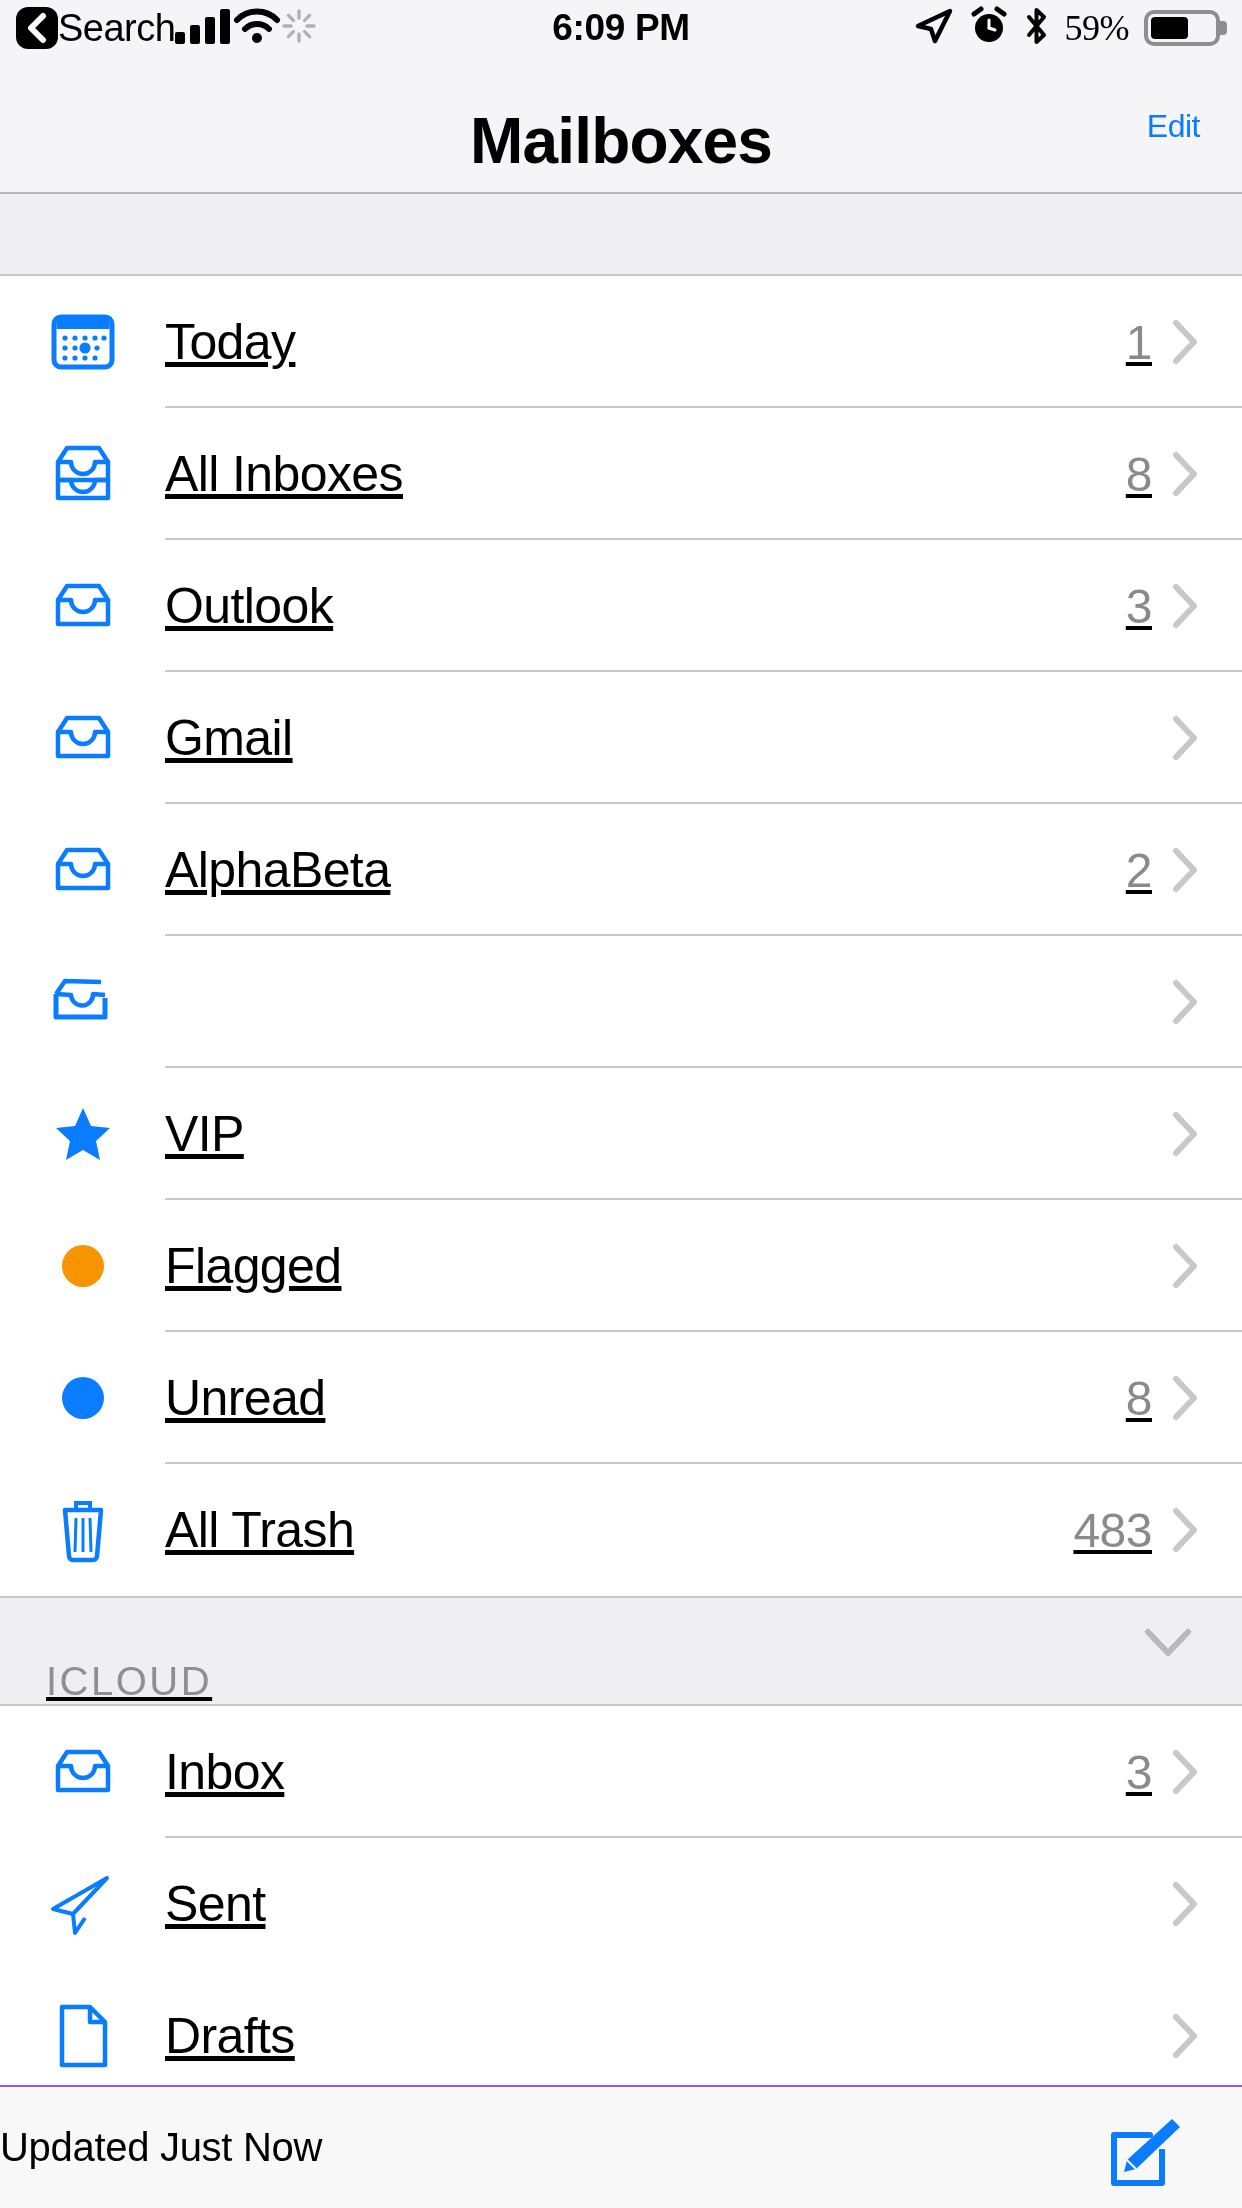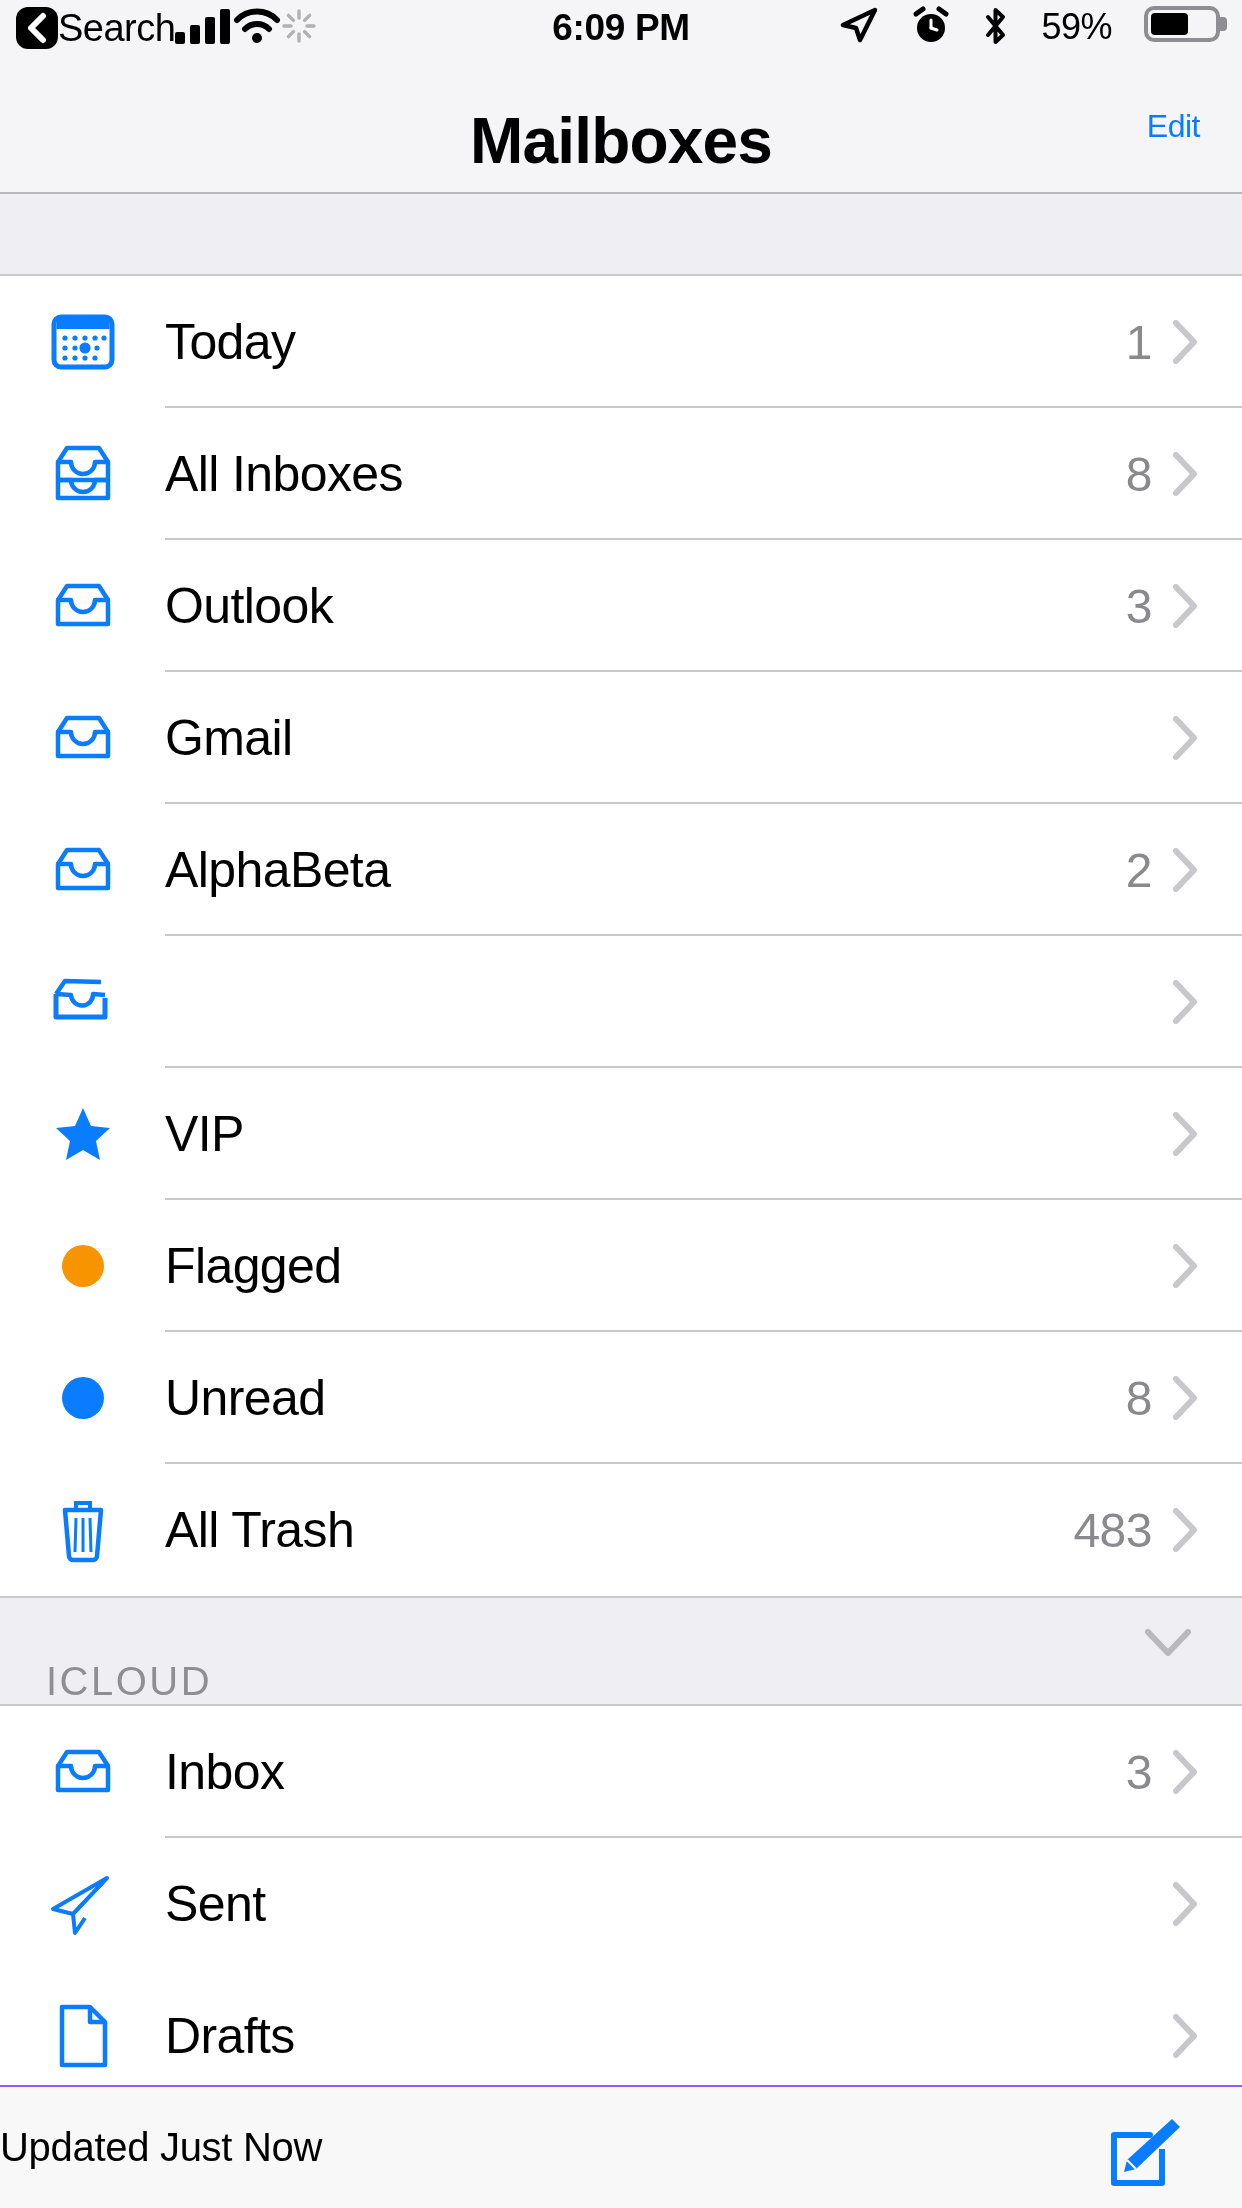--- a/index.html
+++ b/index.html
@@ -22,21 +22,21 @@
     width:42px; height:42px; border-radius:12px; background:#000;
     display:flex; align-items:center; justify-content:center;
   }
   .back-chip svg{ display:block; }
   .sb-text{ font-size:38px; color:#000; letter-spacing:-0.5px; }
   .sb-center{
     position:absolute; left:0; width:1242px; text-align:center;
     font-size:37px; font-weight:bold; color:#000; letter-spacing:-0.3px;
   }
   .sb-right{
-    position:absolute; right:22px; display:flex; align-items:flex-start; gap:32px;
+    position:absolute; right:22px; display:flex; align-items:center; gap:15px;font-family:Liberation Serif, serif;
   }
   .batt-pct{ font-size:36px; color:#000; letter-spacing:-0.5px; }
   .batt{
     width:76px; height:36px; border:4px solid #8d8d92; border-radius:10px;
     position:relative; display:flex; align-items:center; padding:3px;
   }
   .batt::after{
     content:""; position:absolute; right:-11px; top:50%; transform:translateY(-50%);
     width:7px; height:14px; background:#8d8d92; border-radius:0 4px 4px 0;
   }
@@ -53,21 +53,21 @@
     font-size:64px; font-weight:bold; color:#000; letter-spacing:-0.8px;
   }
   .nav-edit{
     position:absolute; right:42px; top:52px;
     font-size:32px; color:#0a7cff; letter-spacing:-0.5px;
   }
 
   
   .content{
     position:absolute; top:194px; left:0; width:1242px; height:1891px;
-    background:#fff; overflow:hidden;
+    background:#fff; overflow:hidden;text-decoration:underline;
   }
 
   .sec-gap{
     height:82px; background:#eeeef3;
     border-bottom:2px solid #c7c7cc;
   }
   .sec-header{
     height:110px; background:#eeeef3;
     border-top:2px solid #c7c7cc; border-bottom:2px solid #c7c7cc;
     display:flex; align-items:flex-end; position:relative;

